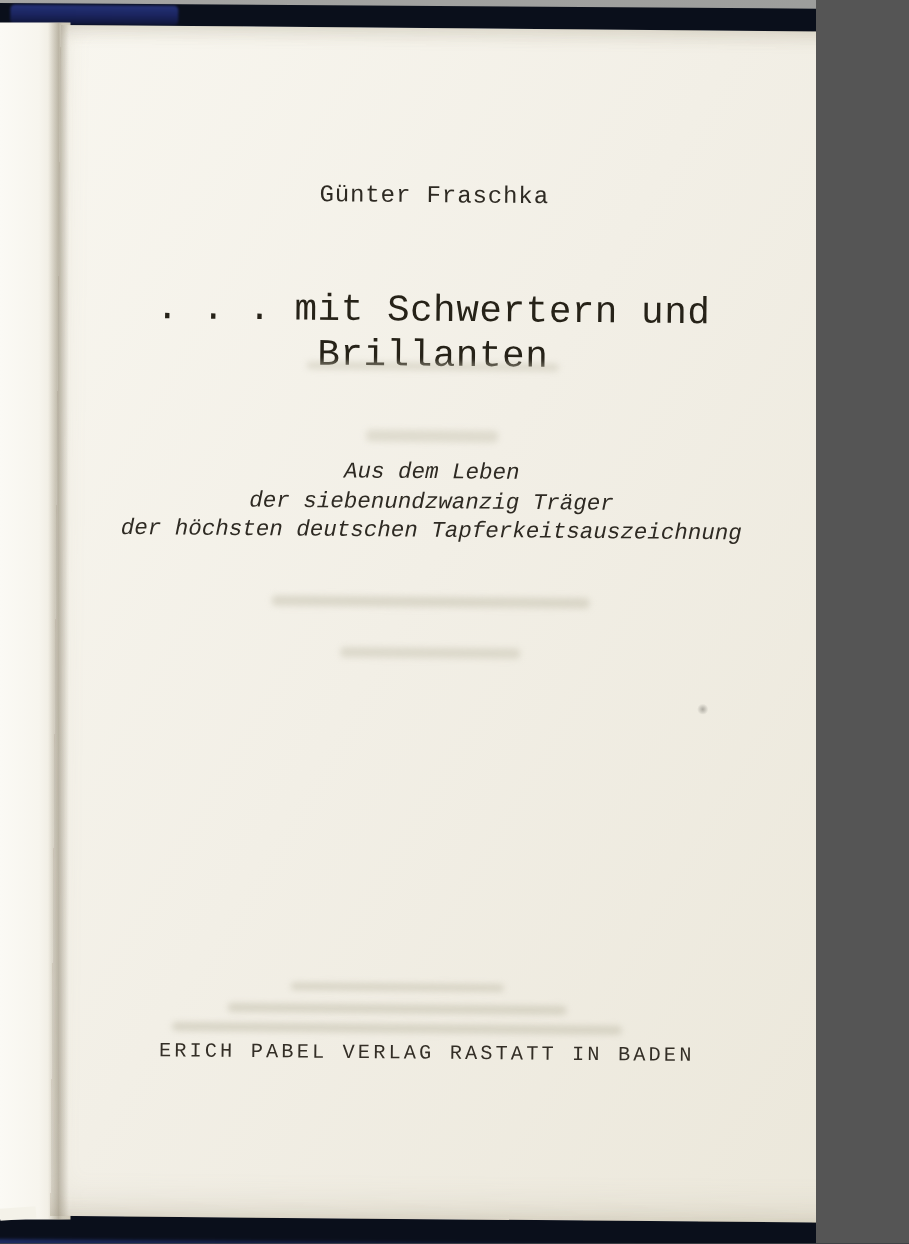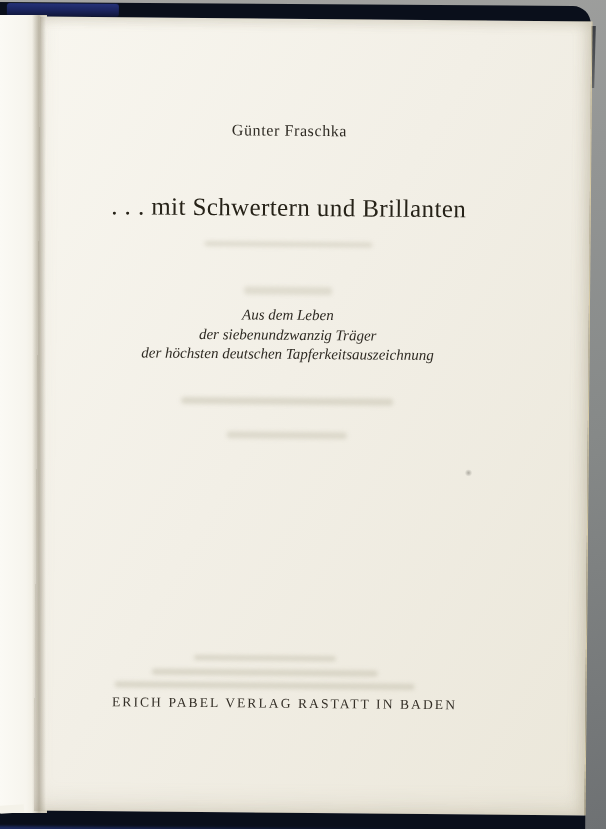--- a/index.html
+++ b/index.html
@@ -1,19 +1,19 @@
 <!DOCTYPE html>
 <html><head>
 <meta charset="utf-8">
 <style>
   html,body{margin:0;padding:0;background:#555;}
   .scene{
-    position:relative;width:606px;height:829px;overflow:hidden;
+    position:relative;width:544px;height:829px;overflow:hidden;
     background:linear-gradient(165deg,#a6a6a4 0%,#949695 30%,#868988 60%,#6e7173 100%);
-    font-family:Liberation Serif, serif;
+    font-family:Liberation Mono, monospace;
   }
   
   .cover{
     position:absolute;left:-12px;top:4px;width:600px;height:836px;
     background:#0a0f1b;border-top-right-radius:18px;border-bottom-right-radius:6px;
     transform:rotate(0.4deg);transform-origin:50% 50%;
   }
   .cover-blue-corner{
     position:absolute;left:16px;top:1px;width:112px;height:13px;
     background:linear-gradient(180deg,#27347e 0%,#1b2560 55%,#10163a 100%);

